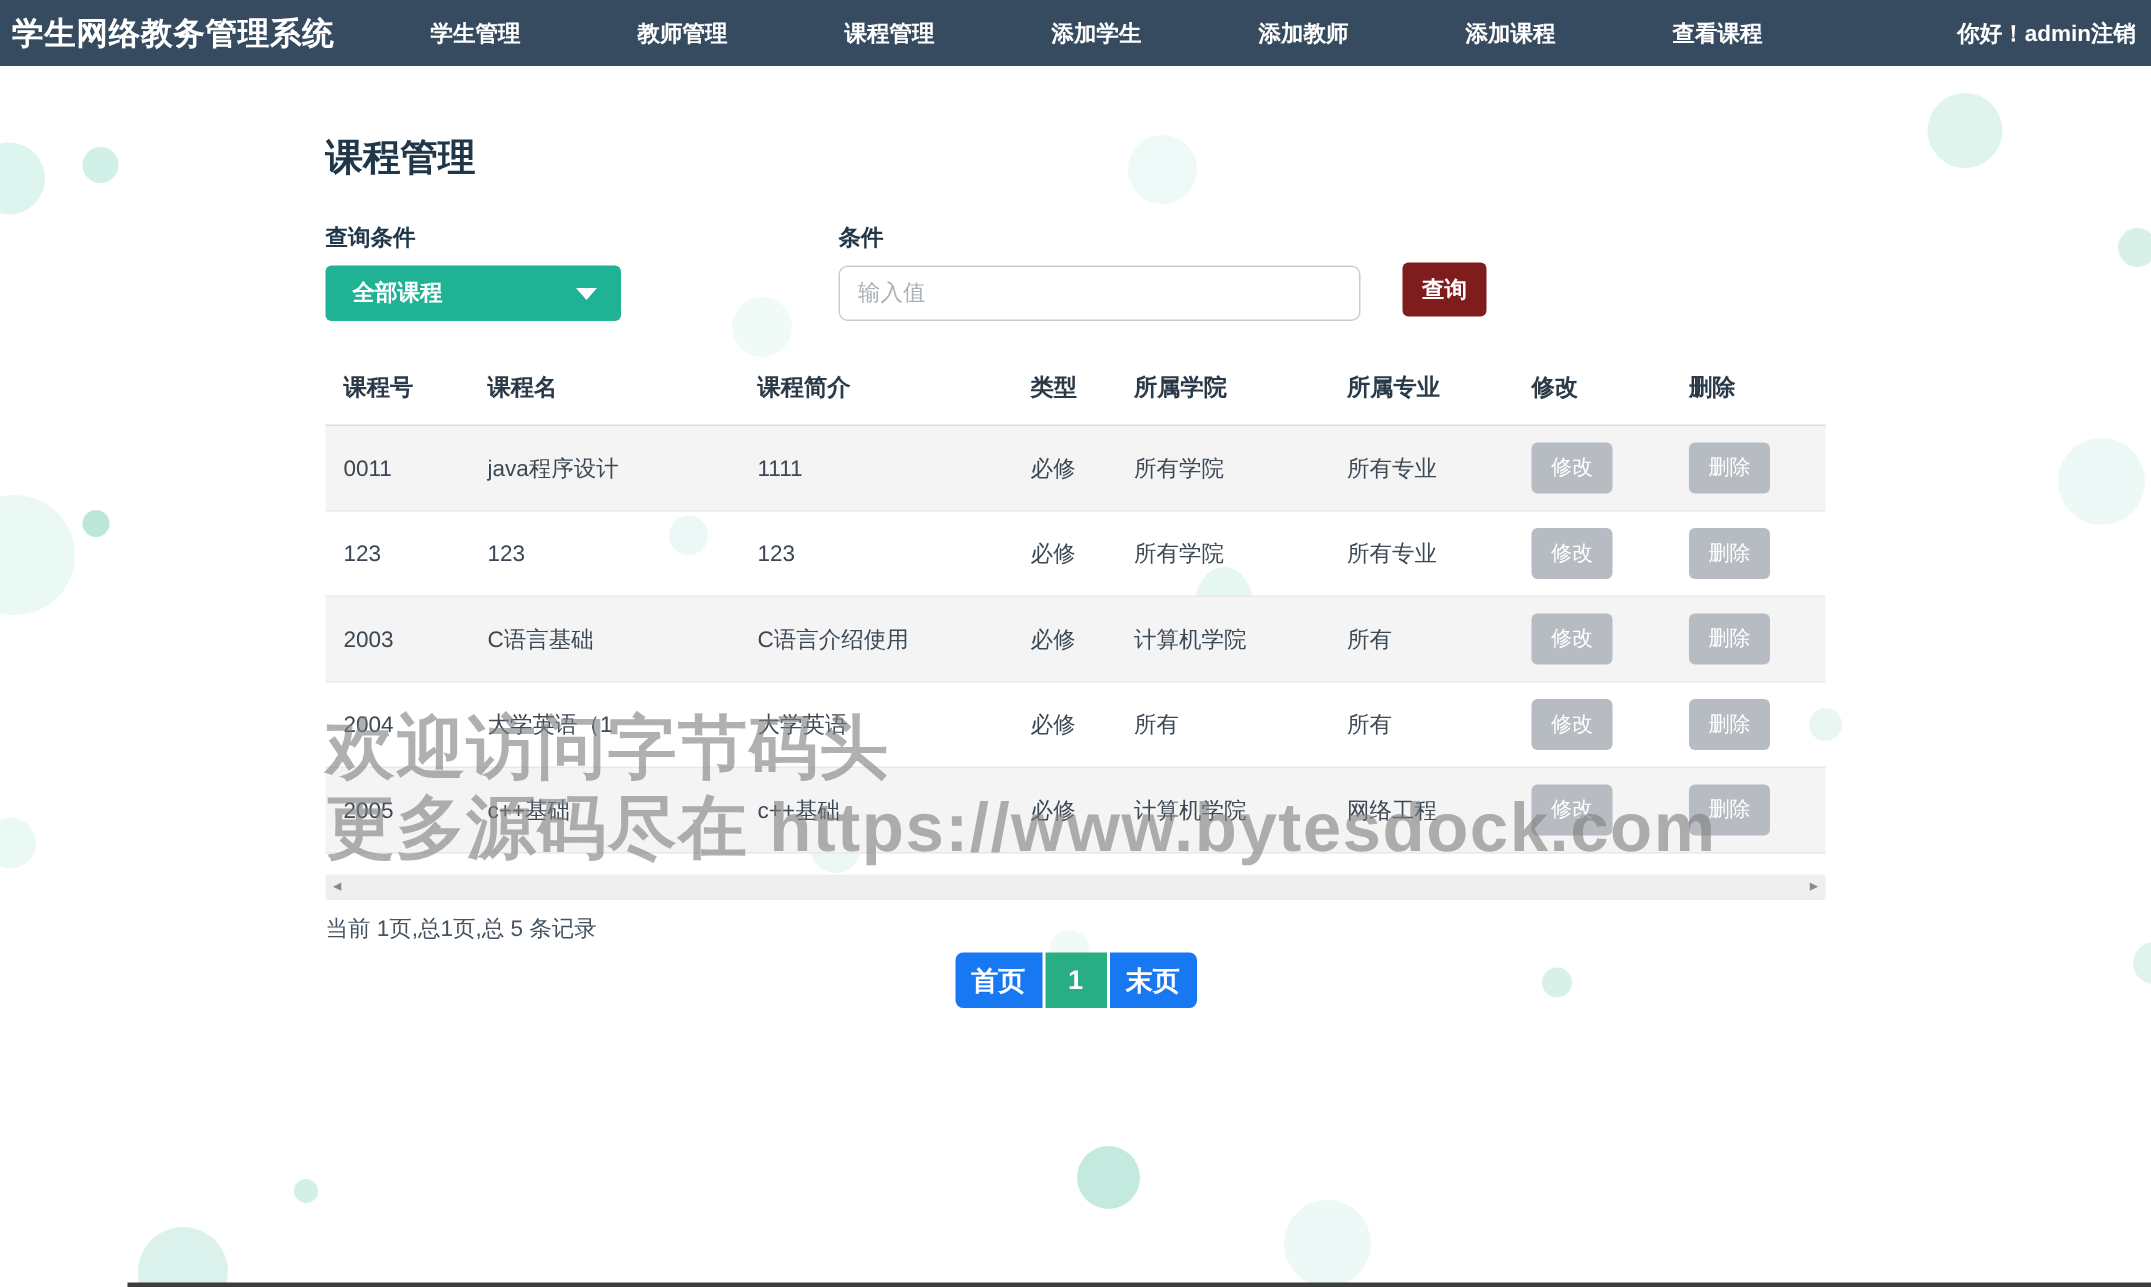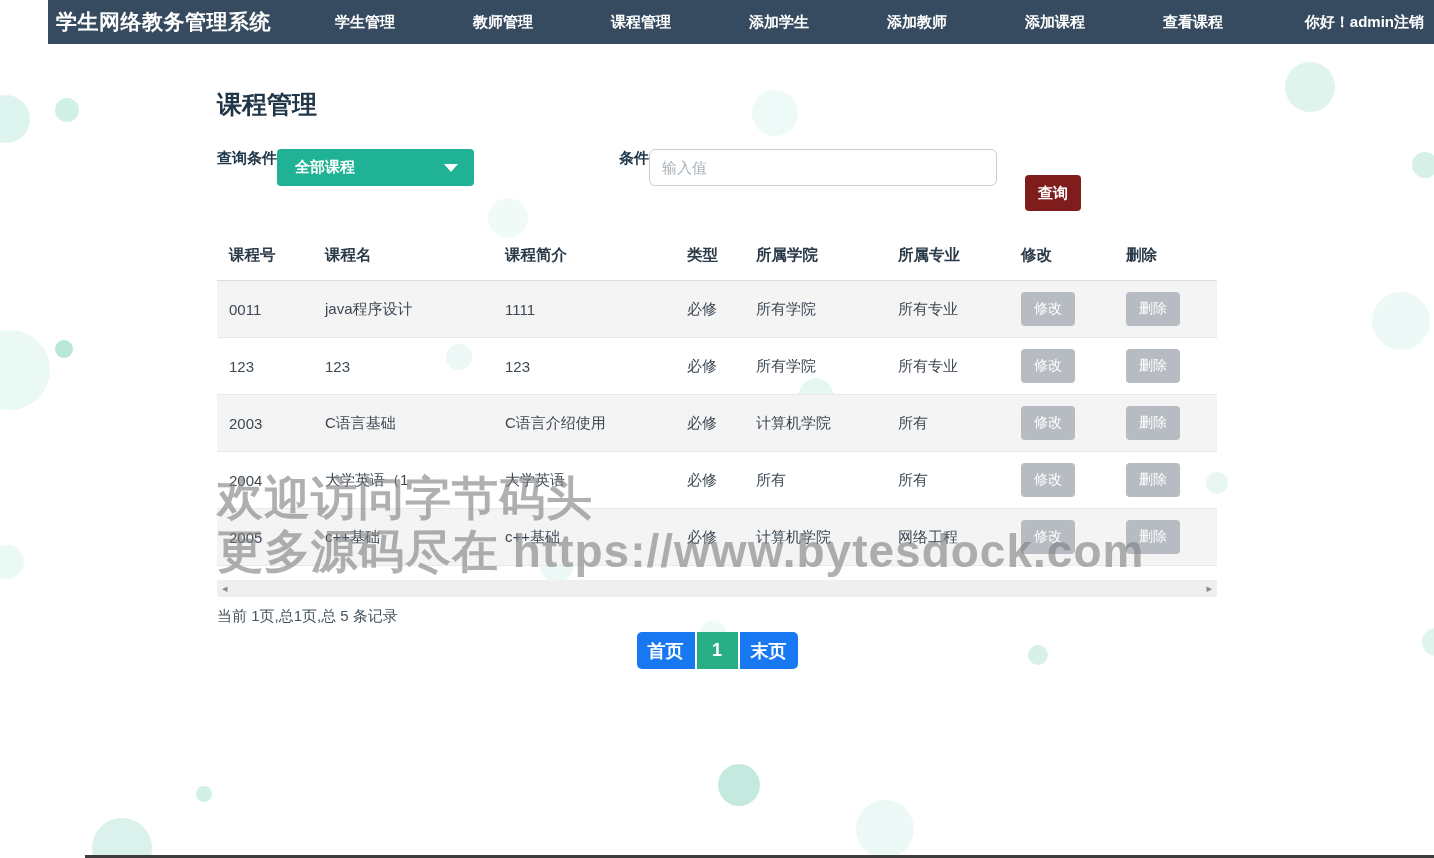--- a/index.html
+++ b/index.html
@@ -13,37 +13,36 @@
 
   
   .bg-circle { position: absolute; border-radius: 50%; pointer-events: none; z-index: 0; }
 
   
   .navbar {
     position: relative; z-index: 20;
     height: 44px; background: #364b5f;
     display: flex; align-items: center;
     color: #fff;
-    margin-left: 48px;
   }
   .brand { font-size: 21px; font-weight: 700; padding-left: 8px; letter-spacing: 0.5px; }
   .nav-items { display: flex; margin-left: 36px; gap: 22px; }
   .nav-item {
     font-size: 15px; font-weight: 700; color: #fff; text-decoration: none;
     padding: 12px 28px; cursor: pointer; white-space: nowrap;
   }
   .nav-right { margin-left: auto; padding-right: 10px; font-size: 15px; font-weight: 700; display: flex; }
   .nav-right .logout { color: #fff; cursor: pointer; }
 
   
   .container { position: relative; z-index: 10; width: 1000px; margin: 0 auto; }
   .page-title { margin-top: 44px; font-size: 25px; font-weight: 700; color: #20374a; }
 
   .filter-row { display: flex; margin-top: 28px; align-items: flex-start; }
-  .field-group { display: flex; flex-direction: row; }
+  .field-group { display: flex; flex-direction: column; }
   .field-label { font-size: 15px; font-weight: 700; color: #20374a; margin-bottom: 9px; }
   .select-box {
     width: 197px; height: 37px; background: #1fb294; border-radius: 4px;
     color: #fff; font-size: 15px; font-weight: 700;
     display: flex; align-items: center; padding: 0 16px 0 18px; cursor: pointer;
   }
   .select-box .caret {
     margin-left: auto; width: 0; height: 0;
     border-left: 7px solid transparent; border-right: 7px solid transparent;
     border-top: 8px solid #ffffff;

